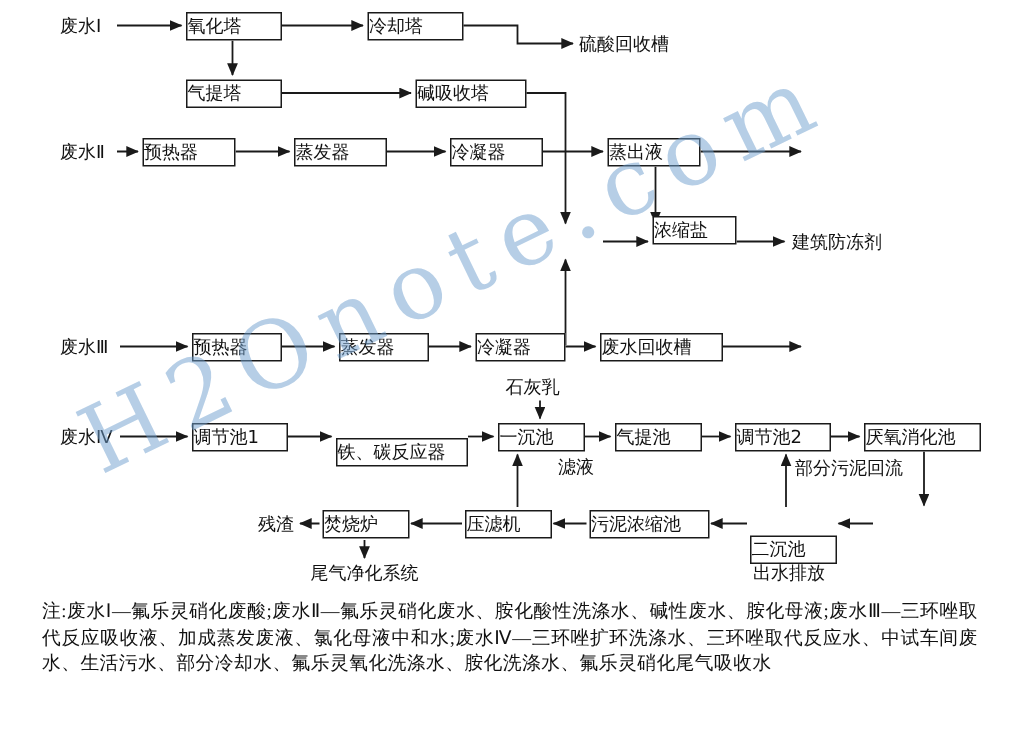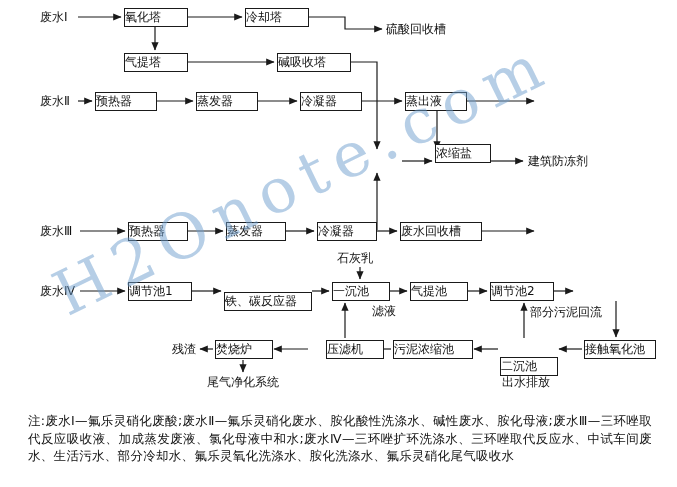--- a/index.html
+++ b/index.html
@@ -1,23 +1,23 @@
 <!DOCTYPE html>
 <html><head>
 <meta charset="utf-8">
 <style>
   html,body{margin:0;padding:0;background:#ffffff;}
   #page{position:relative;width:677px;height:487px;background:#ffffff;overflow:hidden;
-        font-family:"DejaVu Sans","Liberation Sans",sans-serif;color:#111;}
+        font-family:"DejaVu Sans","Liberation Sans",sans-serif;color:#111;border-radius:30px;}
   svg.wires{position:absolute;left:0;top:0;width:677px;height:487px;}
   .box{position:absolute;height:17px;line-height:17px;border:1px solid #1a1a1a;background:#ffffff;
        text-align:left;font-size:12px;white-space:nowrap;overflow:visible;}
   .lbl{position:absolute;height:15px;line-height:15px;font-size:12px;white-space:nowrap;}
-  .note{position:absolute;left:28px;top:412px;width:624px;font-size:12.5px;line-height:17.5px;
-        text-align:justify;letter-spacing:0.3px;}
+  .note{position:absolute;left:28px;top:399px;width:624px;font-size:12.5px;line-height:17.5px;
+        text-align:justify;letter-spacing:0.3px;font-family:Liberation Serif, serif;}
   .caption{position:absolute;left:0;top:462px;width:677px;text-align:center;
            font-size:14px;font-weight:bold;letter-spacing:4px;margin-top:28px;}
   .watermark{position:absolute;left:58px;top:262px;height:72px;line-height:72px;
              font-family:"DejaVu Serif","Liberation Serif",serif;
              font-size:62px;letter-spacing:10px;color:#6f9fce;opacity:0.5;
              transform:rotate(-26deg);transform-origin:left center;
              pointer-events:none;white-space:nowrap;}
 </style>
 </head>
 <body>
@@ -100,30 +100,30 @@
   <div class="box" style="left:226px;top:222px;width:58px">蒸发器</div>
   <div class="box" style="left:317px;top:222px;width:58px">冷凝器</div>
   <div class="box" style="left:400px;top:222px;width:80px">废水回收槽</div>
 
   <div class="lbl" style="left:40px;top:284px">废水Ⅳ</div>
   <div class="box" style="left:128px;top:282px;width:62px">调节池1</div>
   <div class="box" style="left:224px;top:292px;width:86px">铁、碳反应器</div>
   <div class="box" style="left:332px;top:282px;width:56px">一沉池</div>
   <div class="box" style="left:410px;top:282px;width:56px">气提池</div>
   <div class="box" style="left:490px;top:282px;width:62px">调节池2</div>
+  <div class="box" style="left:576px;top:282px;width:76px">厌氧消化池</div>
   <div class="lbl" style="left:337px;top:251px">石灰乳</div>
   <div class="lbl" style="left:372px;top:304px">滤液</div>
   <div class="lbl" style="left:530px;top:305px">部分污泥回流</div>
 
   <div class="lbl" style="left:172px;top:342px">残渣</div>
   <div class="box" style="left:215px;top:340px;width:56px">焚烧炉</div>
-  <div class="box" style="left:326px;top:340px;width:56px">压滤机</div>
+  <div class="box" style="left:310px;top:340px;width:56px">压滤机</div>
   <div class="box" style="left:393px;top:340px;width:78px">污泥浓缩池</div>
   <div class="box" style="left:500px;top:357px;width:56px">二沉池</div>
-  <div class="box" style="left:584px;top:340px;width:70px">接触氧化池</div>
   <div class="lbl" style="left:207px;top:375px">尾气净化系统</div>
   <div class="lbl" style="left:502px;top:375px">出水排放</div>
 
   <div class="note">注:废水Ⅰ—氟乐灵硝化废酸;废水Ⅱ—氟乐灵硝化废水、胺化酸性洗涤水、碱性废水、胺化母液;废水Ⅲ—三环唑取代反应吸收液、加成蒸发废液、氯化母液中和水;废水Ⅳ—三环唑扩环洗涤水、三环唑取代反应水、中试车间废水、生活污水、部分冷却水、氟乐灵氧化洗涤水、胺化洗涤水、氟乐灵硝化尾气吸收水</div>
   <div class="caption">图1  工艺流程</div>
 
   <div class="watermark">H2Onote.com</div>
 
 </div>
 

